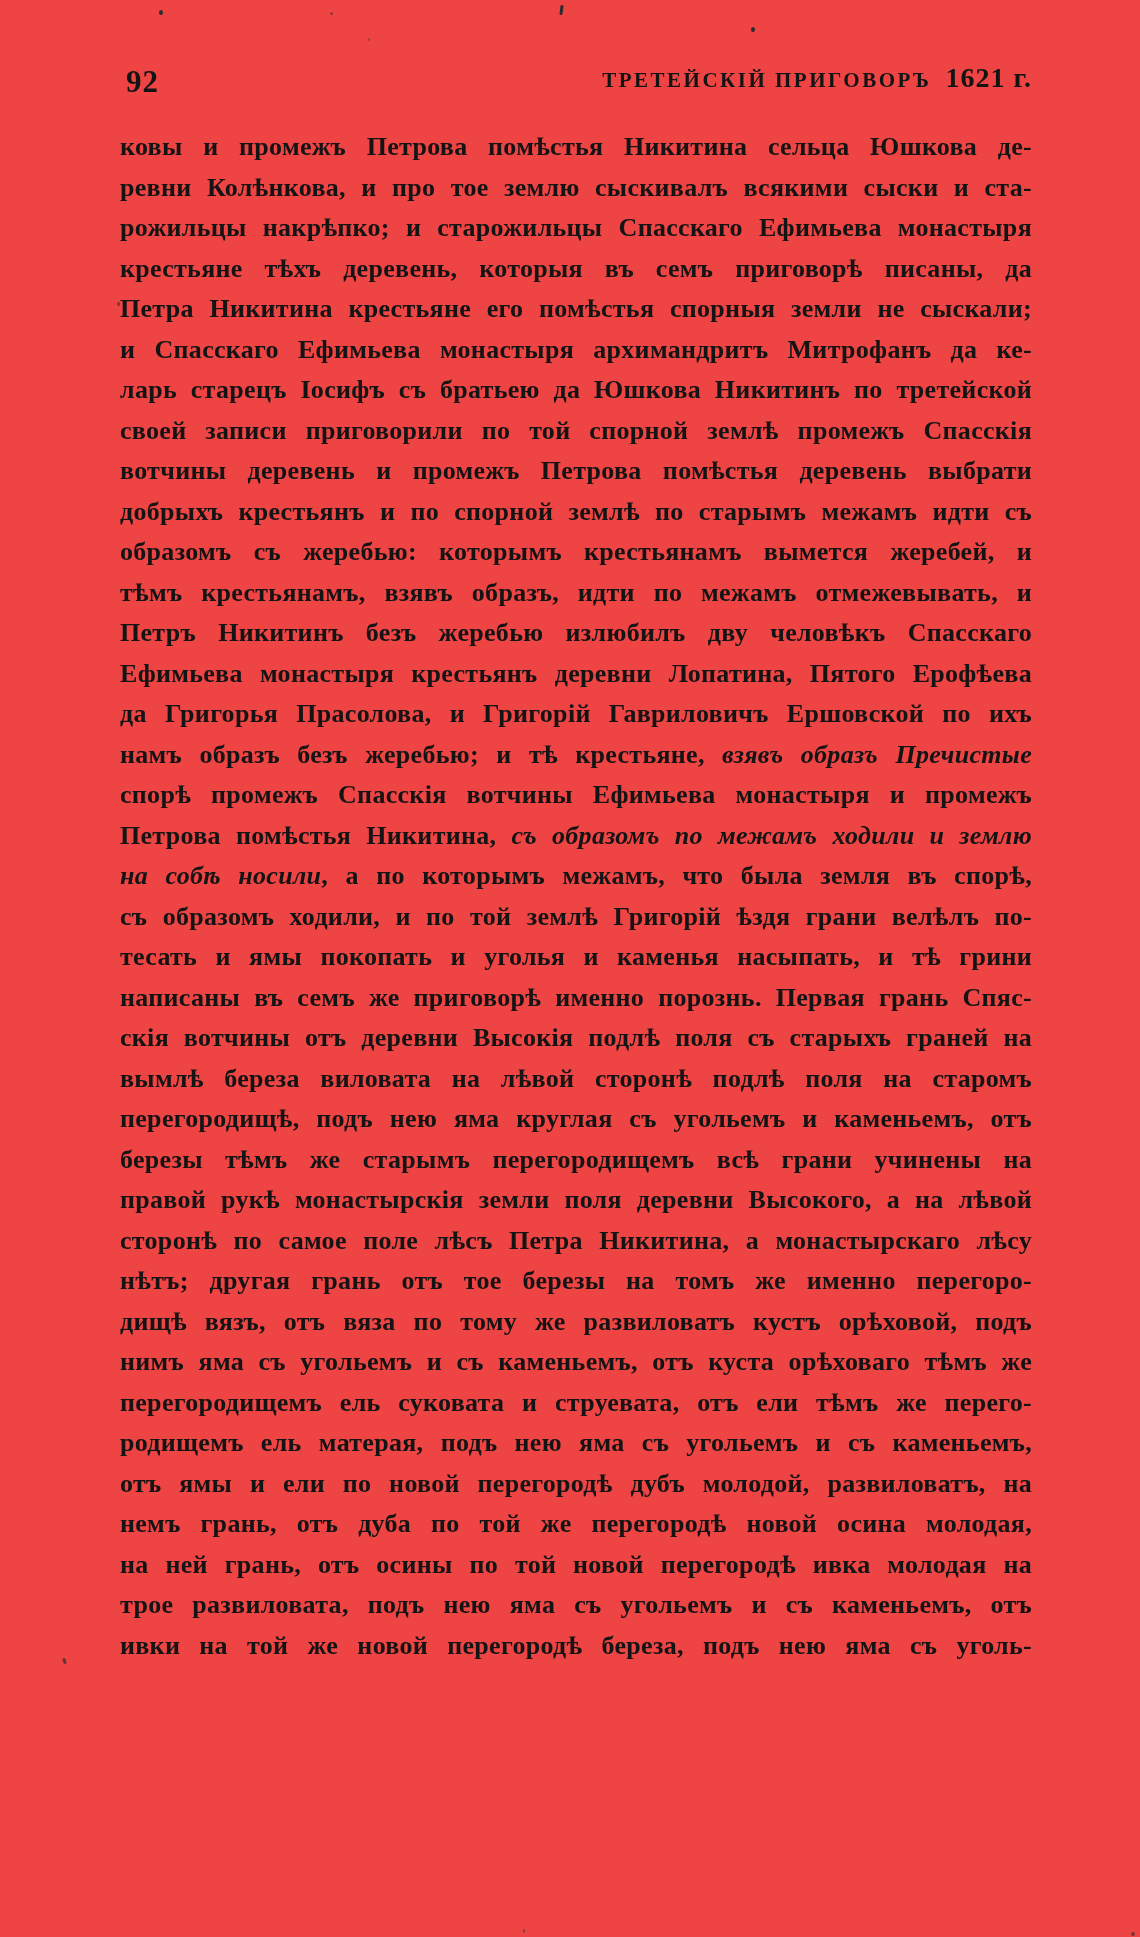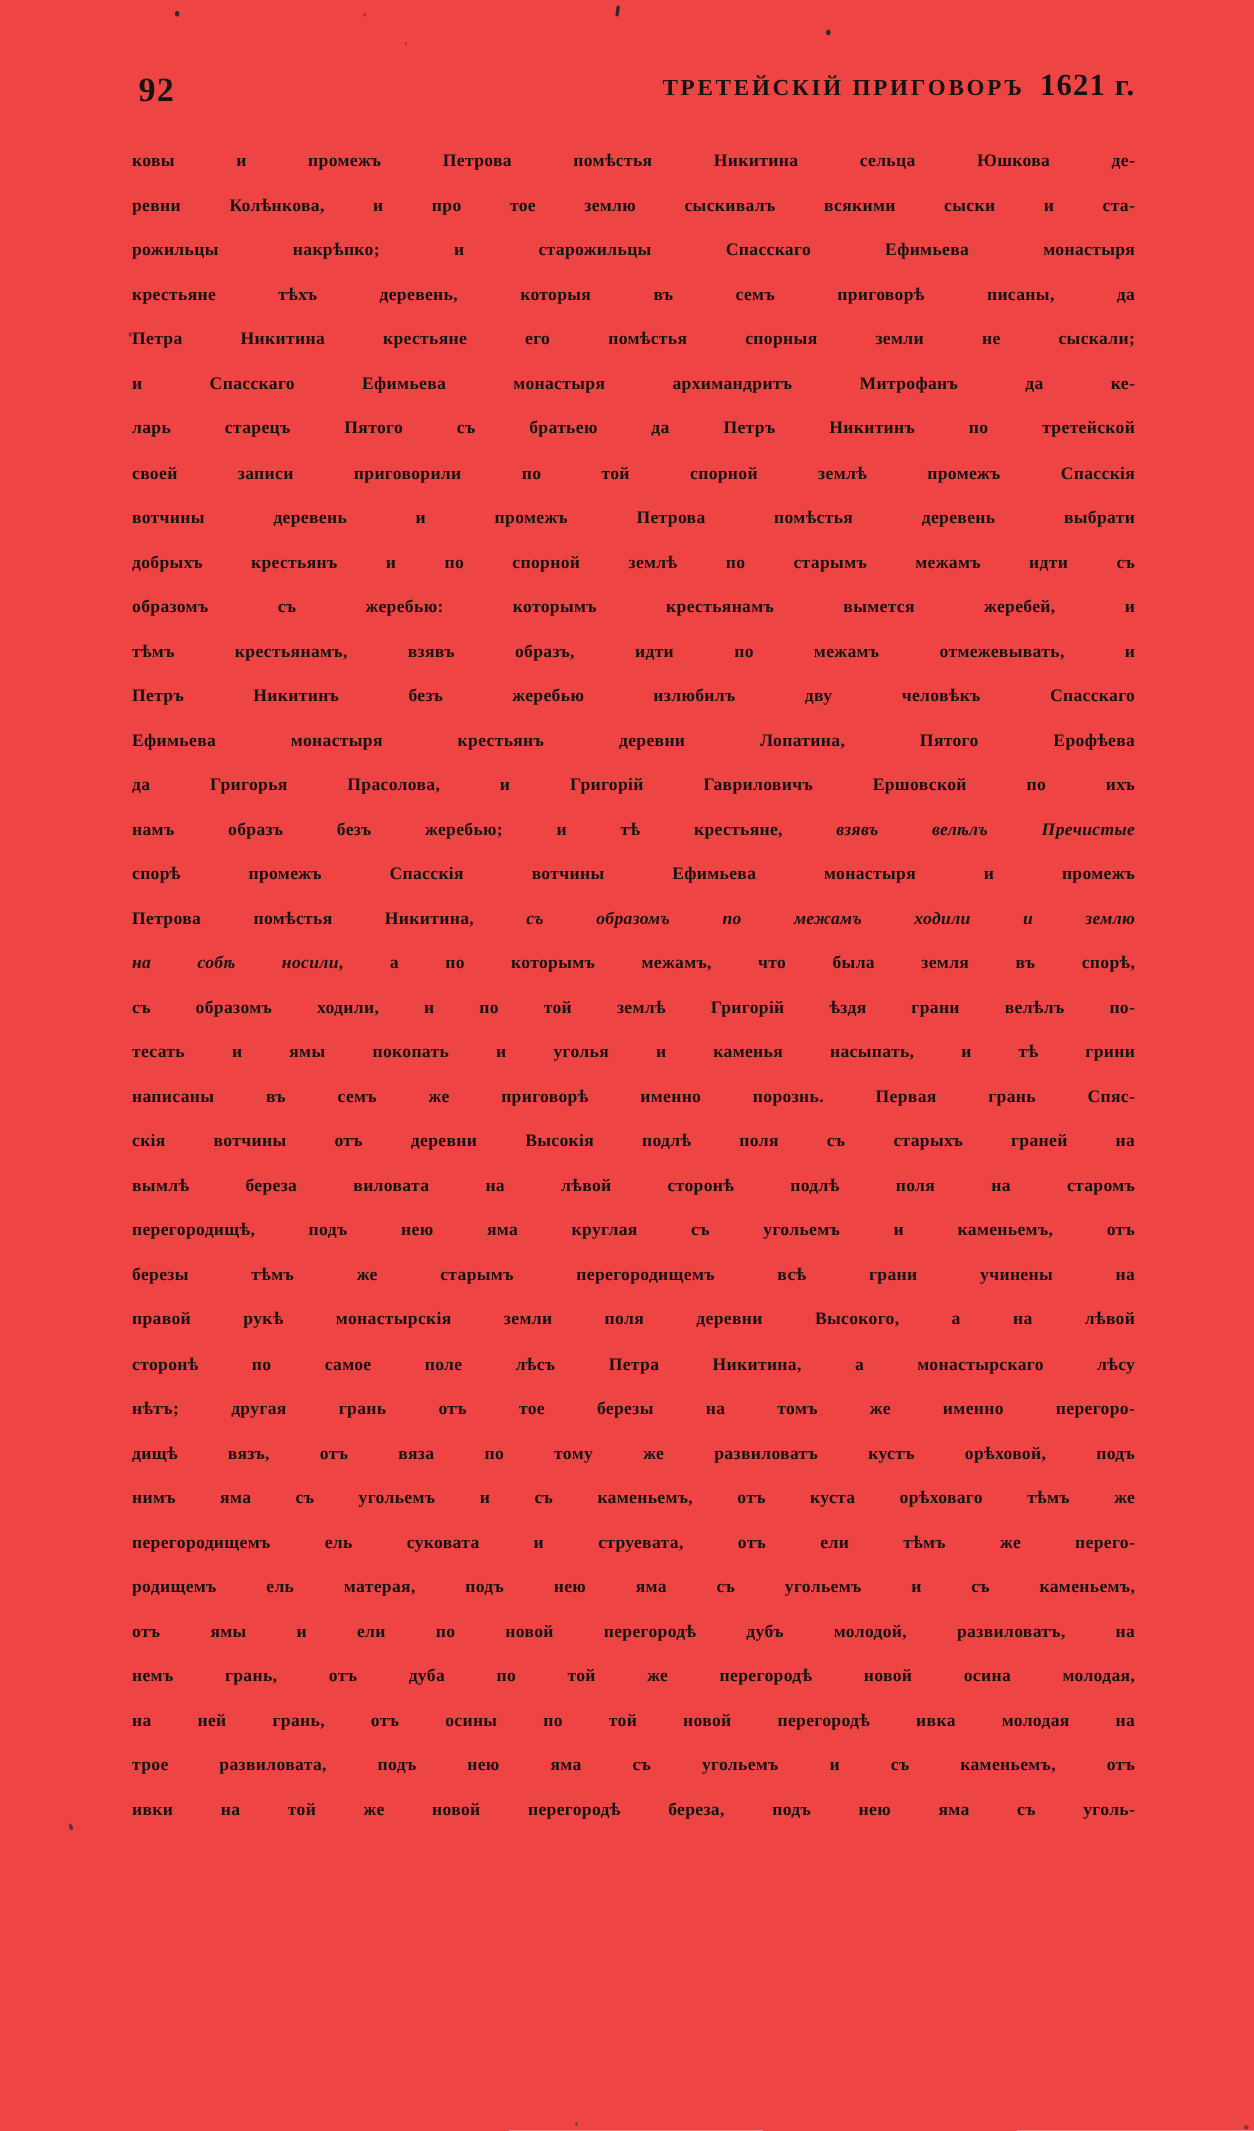--- a/index.html
+++ b/index.html
@@ -35,21 +35,21 @@
     vertical-align:baseline;
   }
   .head-title .year{
     font-size:28px;font-weight:bold;letter-spacing:1px;
     margin-left:10px;
   }
   
   .text-block{
     position:absolute;
     left:120px;top:127px;width:912px;
-    font-size:16px;
+    font-size:26px;
     font-weight:bold;
     line-height:40.5px;
     letter-spacing:0.3px;
   }
   .line{
     text-align:justify;
     text-align-last:justify;
     white-space:normal;
     height:40.5px;
     overflow:visible;
@@ -78,30 +78,30 @@
     </div>
   </div>
 
   <div class="text-block">
       <div class="line"><span>ковы и промежъ Петрова помѣстья Никитина сельца Юшкова де-</span></div>
       <div class="line"><span>ревни Колѣнкова, и про тое землю сыскивалъ всякими сыски и ста-</span></div>
       <div class="line"><span>рожильцы накрѣпко; и старожильцы Спасскаго Ефимьева монастыря</span></div>
       <div class="line"><span>крестьяне тѣхъ деревень, которыя въ семъ приговорѣ писаны, да</span></div>
       <div class="line"><span>Петра Никитина крестьяне его помѣстья спорныя земли не сыскали;</span></div>
       <div class="line"><span>и Спасскаго Ефимьева монастыря архимандритъ Митрофанъ да ке-</span></div>
-      <div class="line"><span>ларь старецъ Пятого съ братьею да Петръ Никитинъ по третейской</span></div>
+      <div class="line"><span>ларь старецъ Іосифъ съ братьею да Юшкова Никитинъ по третейской</span></div>
       <div class="line"><span>своей записи приговорили по той спорной землѣ промежъ Спасскія</span></div>
       <div class="line"><span>вотчины деревень и промежъ Петрова помѣстья деревень выбрати</span></div>
       <div class="line"><span>добрыхъ крестьянъ и по спорной землѣ по старымъ межамъ идти съ</span></div>
       <div class="line"><span>образомъ съ жеребью: которымъ крестьянамъ вымется жеребей, и</span></div>
       <div class="line"><span>тѣмъ крестьянамъ, взявъ образъ, идти по межамъ отмежевывать, и</span></div>
       <div class="line"><span>Петръ Никитинъ безъ жеребью излюбилъ дву человѣкъ Спасскаго</span></div>
       <div class="line"><span>Ефимьева монастыря крестьянъ деревни Лопатина, Пятого Ерофѣева</span></div>
       <div class="line"><span>да Григорья Прасолова, и Григорій Гавриловичъ Ершовской по ихъ</span></div>
-      <div class="line"><span>намъ образъ безъ жеребью; и тѣ крестьяне, </span><span class="it">взявъ велѣлъ Пречистые</span></div>
+      <div class="line"><span>намъ образъ безъ жеребью; и тѣ крестьяне, </span><span class="it">взявъ образъ Пречистые</span></div>
       <div class="line"><span>спорѣ промежъ Спасскія вотчины Ефимьева монастыря и промежъ</span></div>
       <div class="line"><span>Петрова помѣстья Никитина, </span><span class="it">съ образомъ по межамъ ходили и землю</span></div>
       <div class="line"><span class="it">на собѣ носили</span><span>, а по которымъ межамъ, что была земля въ спорѣ,</span></div>
       <div class="line"><span>съ образомъ ходили, и по той землѣ Григорій ѣздя грани велѣлъ по-</span></div>
       <div class="line"><span>тесать и ямы покопать и уголья и каменья насыпать, и тѣ грини</span></div>
       <div class="line"><span>написаны въ семъ же приговорѣ именно порознь. Первая грань Спяс-</span></div>
       <div class="line"><span>скія вотчины отъ деревни Высокія подлѣ поля съ старыхъ граней на</span></div>
       <div class="line"><span>вымлѣ береза виловата на лѣвой сторонѣ подлѣ поля на старомъ</span></div>
       <div class="line"><span>перегородищѣ, подъ нею яма круглая съ угольемъ и каменьемъ, отъ</span></div>
       <div class="line"><span>березы тѣмъ же старымъ перегородищемъ всѣ грани учинены на</span></div>

